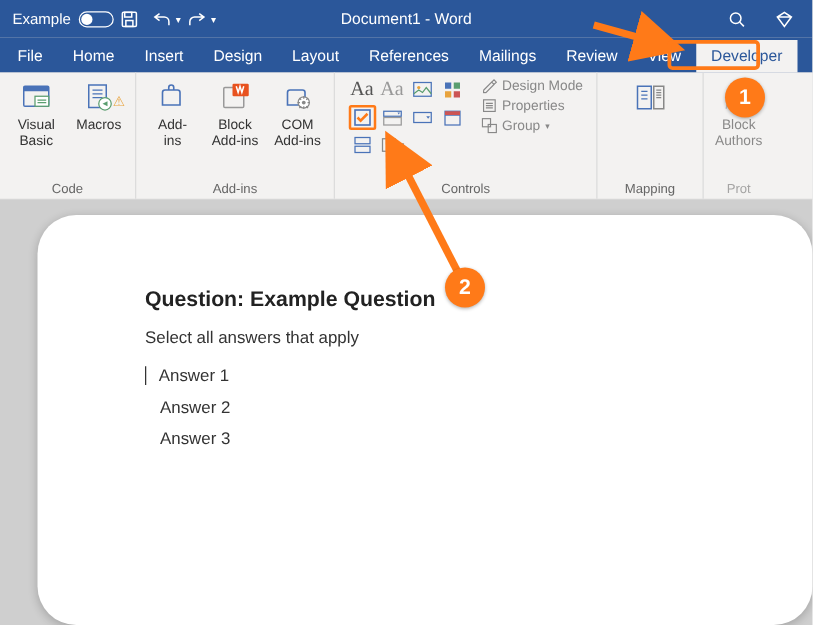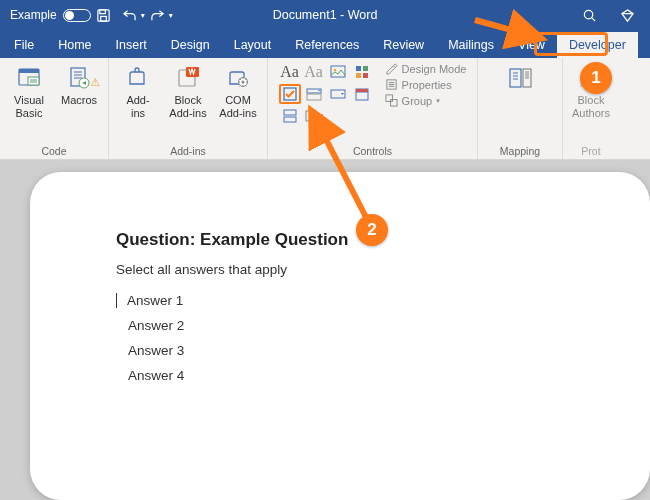--- a/index.html
+++ b/index.html
@@ -97,22 +97,22 @@
   </div>
 </div>
 
 <div class="tabs">
   <div class="tab">File</div>
   <div class="tab">Home</div>
   <div class="tab">Insert</div>
   <div class="tab">Design</div>
   <div class="tab">Layout</div>
   <div class="tab">References</div>
+  <div class="tab">Mailings</div>
   <div class="tab">Review</div>
-  <div class="tab">Mailings</div>
   <div class="tab">View</div>
   <div class="tab active" id="devtab">Developer</div>
   <div class="tab">Help</div>
 </div>
 
 <div class="ribbon">
 
   <div class="group">
     <div class="group-body">
       <div class="bigbtn">
@@ -300,21 +300,20 @@
     <div class="group-label">Prot</div>
   </div>
 </div>
 
 <div class="doc-area">
   <div class="q-title">Question: Example Question</div>
   <div class="q-sub">Select all answers that apply</div>
   <div class="ans cursor">Answer 1</div>
   <div class="ans">Answer 2</div>
   <div class="ans">Answer 3</div>
-  <div class="ans">Answer 4</div>
 </div>
 
 <svg class="arrow-svg" width="650" height="500">
   <defs>
     <marker id="ah" viewBox="0 0 10 10" refX="8" refY="5" markerWidth="7" markerHeight="7" orient="auto-start-reverse">
       <path d="M0 0 L10 5 L0 10 z" fill="#ff7a18"></path>
     </marker>
   </defs>
   <line x1="475" y1="20" x2="540" y2="38" stroke="#ff7a18" stroke-width="6" marker-end="url(#ah)"></line>
   <line x1="370" y1="225" x2="312" y2="112" stroke="#ff7a18" stroke-width="6" marker-end="url(#ah)"></line>

